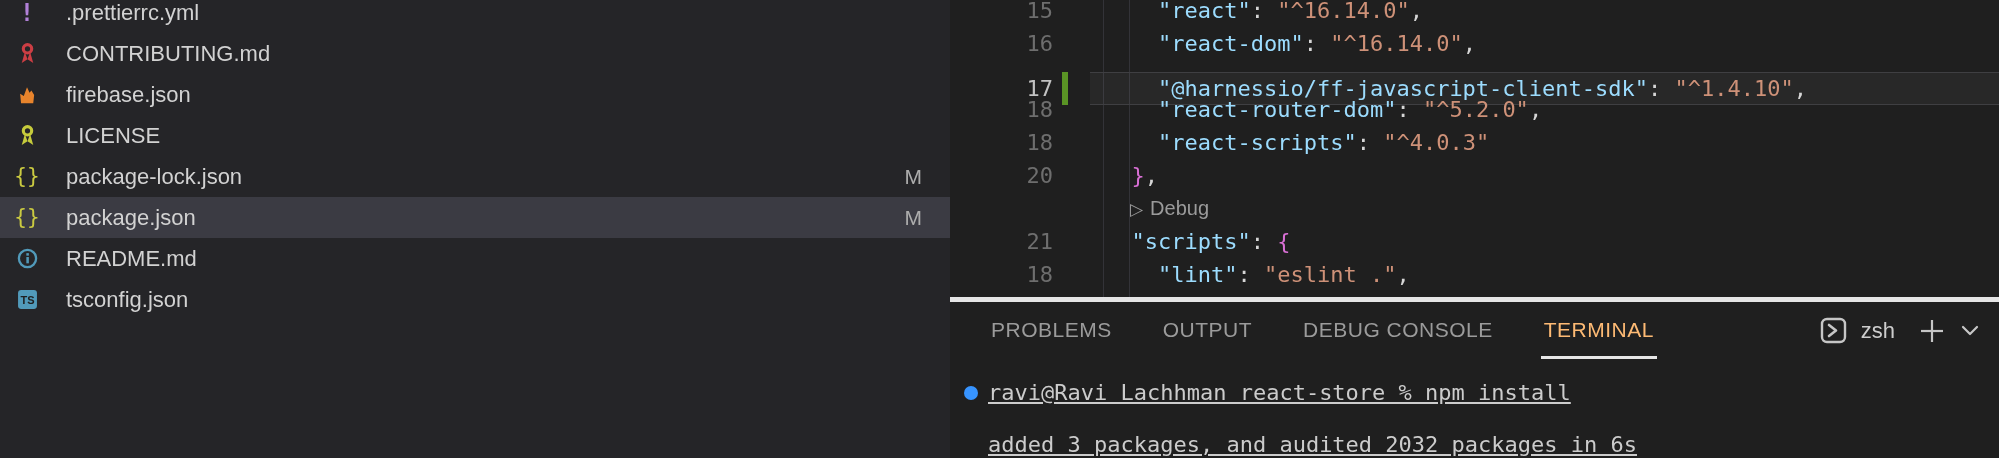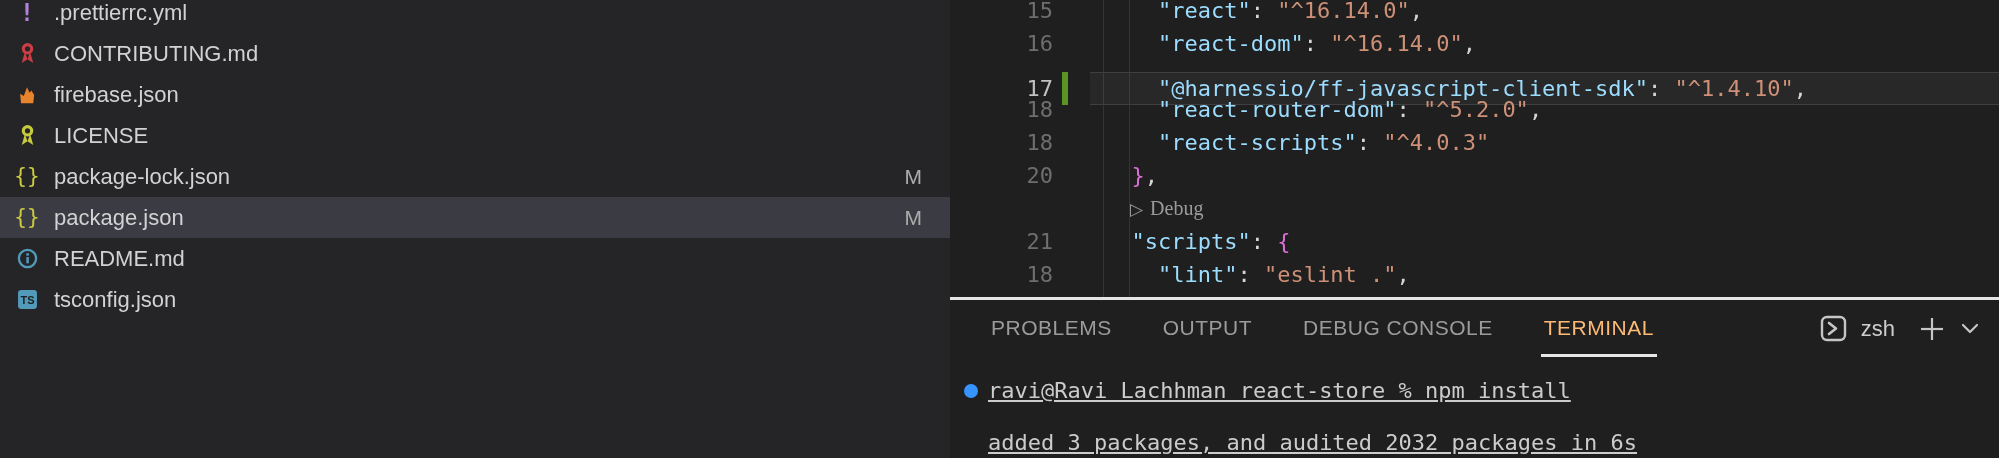--- a/index.html
+++ b/index.html
@@ -19,21 +19,21 @@
     position:absolute; left:0; width:950px; height:41px;
     display:flex; align-items:center; padding-left:12px;
     font-size:22px; color:#d2d2d2; cursor:pointer;
   }
   .frow.selected { background:#3b3b43; }
   .ficon {
     width:30px; height:26px; display:inline-flex; align-items:center;
     justify-content:center; flex:0 0 30px;
   }
   .ficon .fi-txt { font-family:"DejaVu Sans Mono", monospace; font-size:21px; line-height:1; }
-  .flabel { margin-left:12px; white-space:nowrap; }
+  .flabel { margin-left:24px; white-space:nowrap; }
   .fbadge {
     position:absolute; right:28px; top:0; height:41px;
     display:flex; align-items:center;
     font-size:21px; color:#acacac;
   }
 
   
   #editor {
     position:absolute; left:980px; top:0; width:1049px; height:297px;
     background:#1f1f1f; overflow:hidden;
@@ -54,29 +54,29 @@
   }
   .cline.active .lnum { color:#c2c2c2; }
   .gbar { position:absolute; left:82px; width:6px; top:0; bottom:0; background:#5a9425; }
   .ltext { position:absolute; left:125px; white-space:pre; color:#d6d6d6; }
   .tok-key { color:#9cdcfe; }
   .tok-str { color:#ce9178; }
   .tok-pun { color:#d6d6d6; }
   .tok-brace { color:#da70d6; }
   .codelens {
     position:absolute; left:150px; height:33px; line-height:33px;
-    font-family:Liberation Serif, serif; font-size:20px; color:#9b9b9b;
+    font-family:Liberation Sans, sans-serif; font-size:20px; color:#9b9b9b;
     cursor:pointer; white-space:nowrap;
   }
   .codelens .play { font-size:17px; margin-right:7px; }
 
   
   #panel {
     position:absolute; left:950px; top:297px; width:1049px; height:161px;
-    background:#1f1f1f; border-top:3px solid #e5e5e5;
+    background:#1f1f1f; border-top:5px solid #e5e5e5;
   }
   #panel-tabs {
     position:absolute; left:38px; top:0; height:57px;
     display:flex; gap:45px; align-items:stretch;
   }
   .ptab {
     display:flex; align-items:center; font-size:21px; letter-spacing:0.5px;
     color:#9b9b9b; cursor:pointer; border-bottom:3px solid transparent;
     padding:2px 3px 0 3px; white-space:nowrap;
   }

